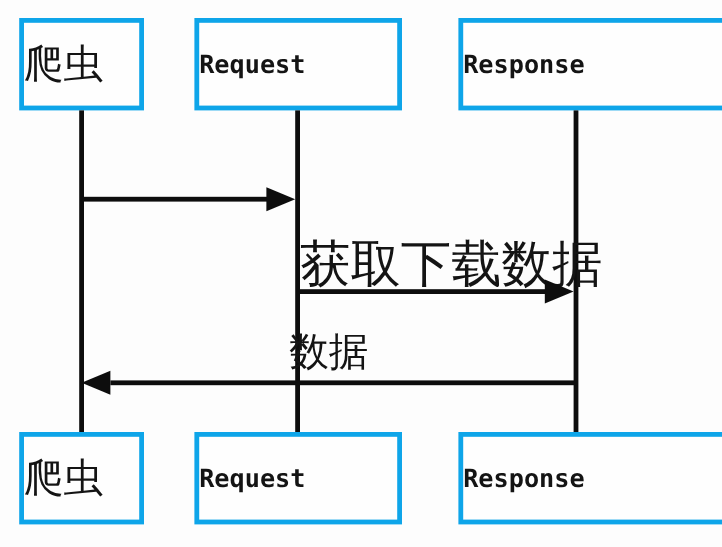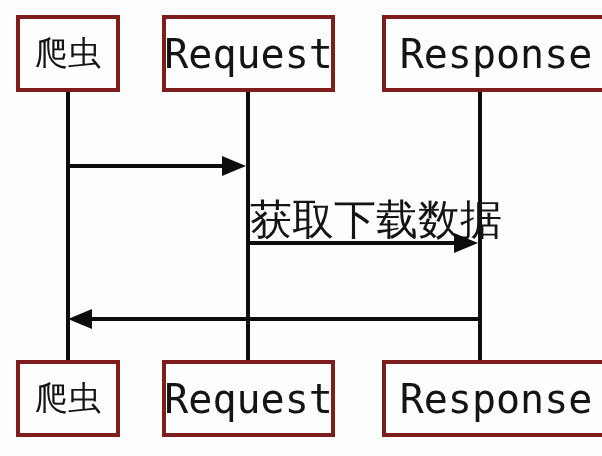--- a/index.html
+++ b/index.html
@@ -11,37 +11,38 @@
     position: relative;
     width: 602px;
     height: 456px;
     background: #fdfdfd;
     overflow: hidden;
     font-family: "DejaVu Sans", sans-serif;
   }
   .actor-box {
     position: absolute;
     box-sizing: border-box;
-    border: 4px solid #7f1d1d;
+    border: 4px solid #0ea5e9;
     background: #fefefe;
     display: flex;
     align-items: center;
-    justify-content: center;
+    justify-content: flex-start;
     color: #141414;
   }
   .actor-box.row-top    { top: 15px;  height: 77px; }
   .actor-box.row-bottom { top: 360px; height: 77px; }
   .actor-box.col-crawler  { left: 16px;  width: 104px; }
   .actor-box.col-request  { left: 162px; width: 173px; }
   .actor-box.col-response { left: 382px; width: 228px; }
   .actor-label-latin {
     font-family: "DejaVu Sans Mono", monospace;
-    font-size: 40px;
+    font-size: 21px;
     letter-spacing: 0px;
     white-space: nowrap;
+    font-weight: bold;
   }
   .actor-label-cjk {
     font-size: 33px;
     white-space: nowrap;
   }
   .lifeline {
     position: absolute;
     top: 92px;
     height: 268px;
     width: 4px;
@@ -101,20 +102,21 @@
   <div class="lifeline ll-request"></div>
   <div class="lifeline ll-response"></div>
 
   <div class="msg-line m1-line"></div>
   <div class="arrow-right m1-arrow"></div>
 
   <div class="msg-label m2">获取下载数据</div>
   <div class="msg-line m2-line"></div>
   <div class="arrow-right m2-arrow"></div>
 
+  <div class="msg-label m3">数据</div>
   <div class="msg-line m3-line"></div>
   <div class="arrow-left m3-arrow"></div>
 
   <div class="actor-box row-bottom col-crawler">
     <span class="actor-label-cjk">爬虫</span>
   </div>
   <div class="actor-box row-bottom col-request">
     <span class="actor-label-latin">Request</span>
   </div>
   <div class="actor-box row-bottom col-response">

